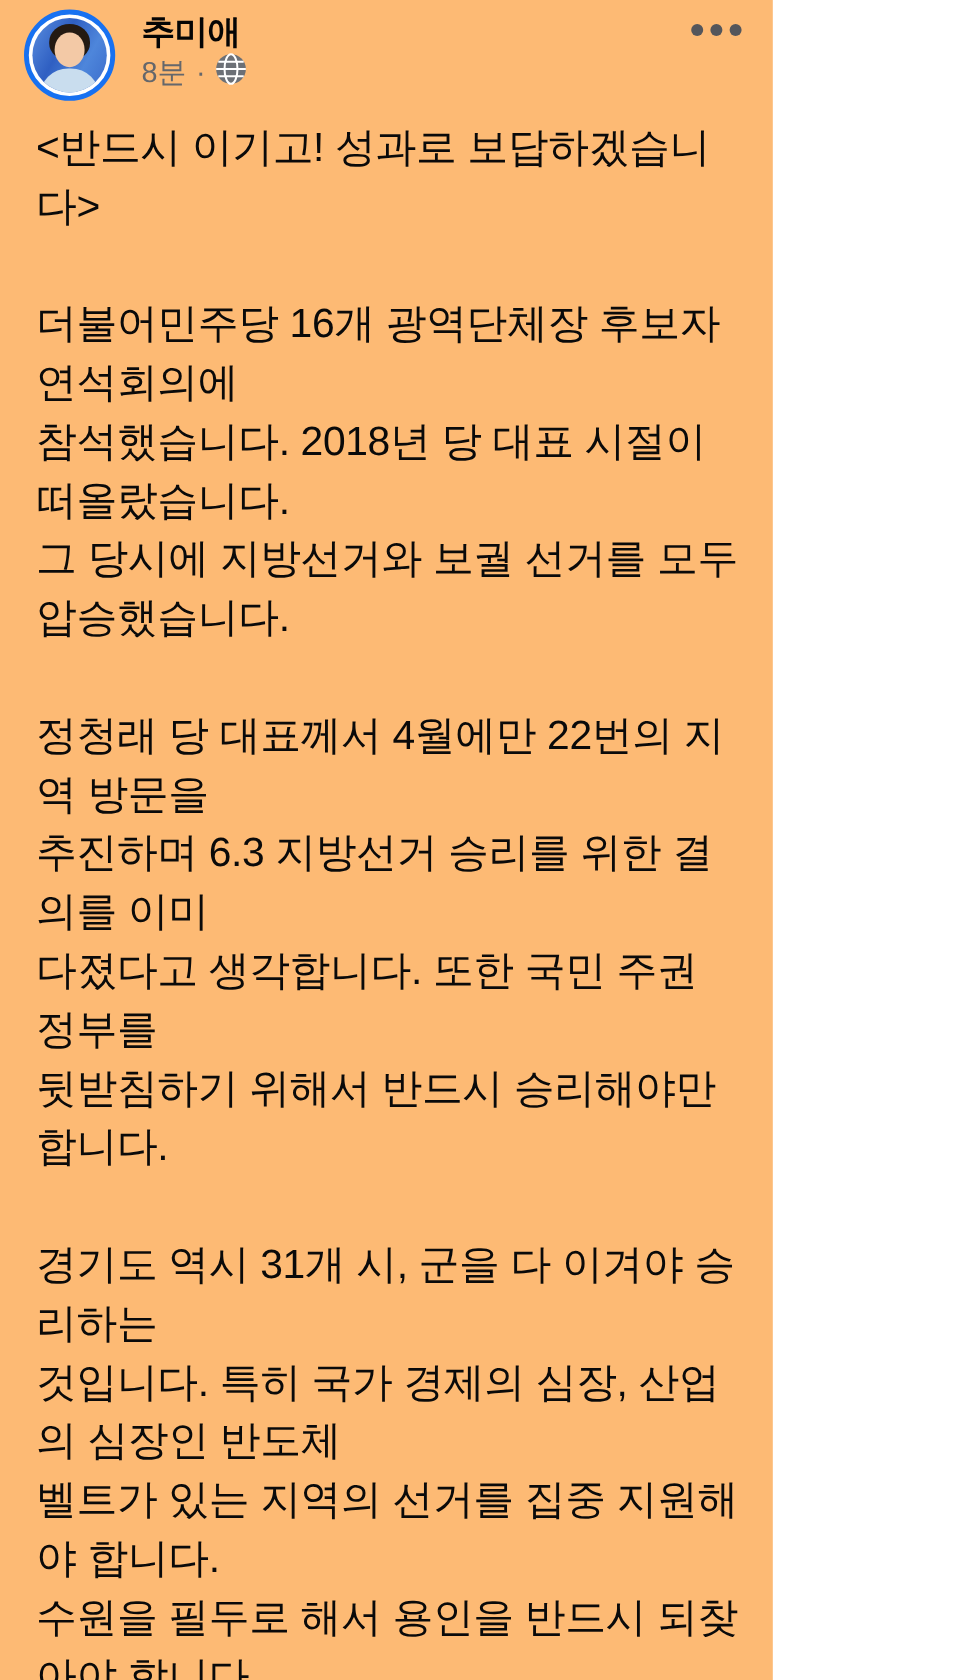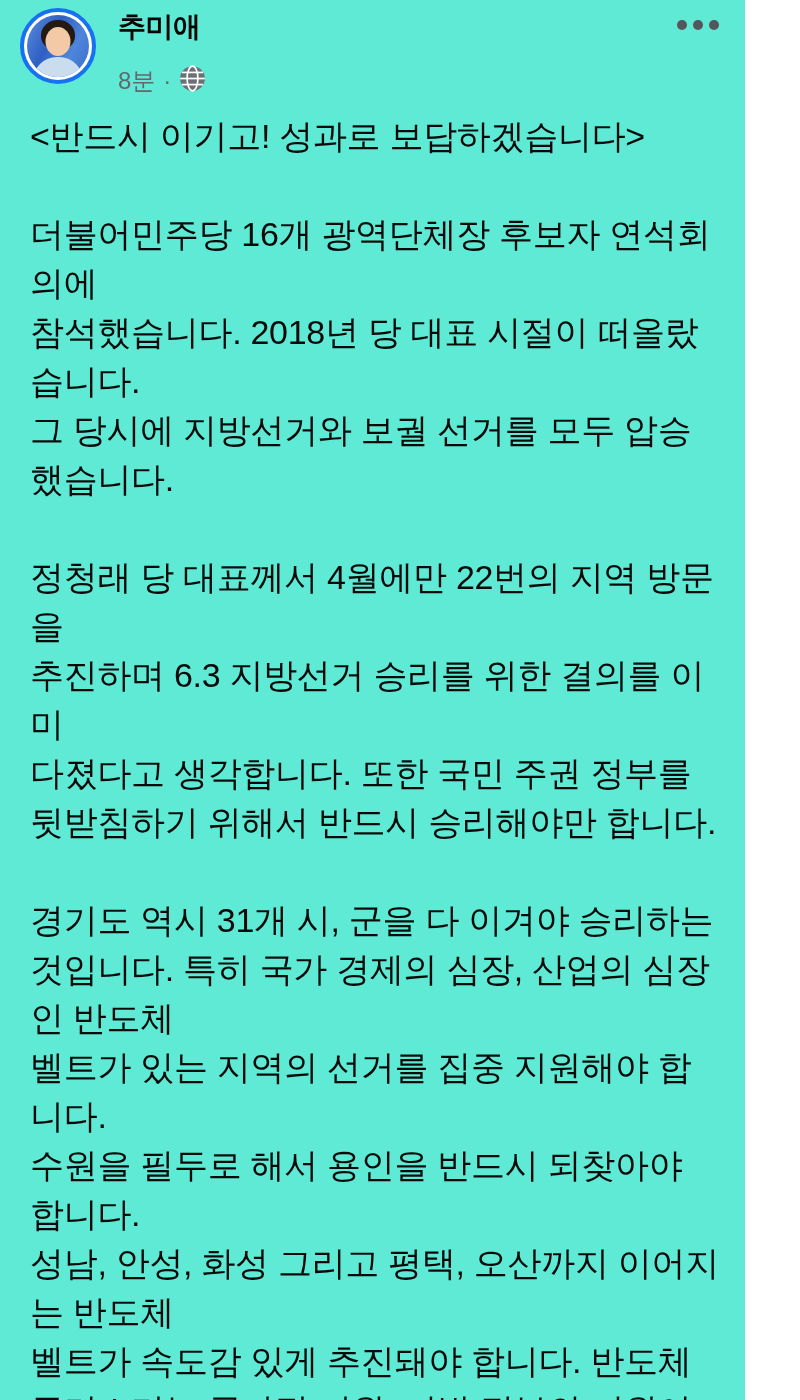--- a/index.html
+++ b/index.html
@@ -7,23 +7,23 @@
     padding: 0;
     width: 800px;
     height: 1400px;
     background: #ffffff;
     font-family: "Liberation Sans", "DejaVu Sans", sans-serif;
     color: #050505;
     overflow: hidden;
   }
   .post {
     position: relative;
-    width: 745px;
+    width: 644px;
     height: 1400px;
-    background: #5eead4;
+    background: #fdba74;
   }
   
   .post-header {
     position: relative;
     display: flex;
     align-items: flex-start;
     padding: 8px 22px 0 20px;
   }
   .avatar-ring {
     box-sizing: content-box;
@@ -76,21 +76,21 @@
     font-size: 28px;
     font-weight: 700;
     line-height: 34px;
     letter-spacing: -0.5px;
     color: #050505;
     cursor: pointer;
   }
   .meta-row {
     display: flex;
     align-items: center;
-    margin-top: 21px;
+    margin-top: 0;
     color: #65676b;
     font-size: 24px;
     line-height: 26px;
   }
   .meta-sep { margin: 0 8px; }
   .globe-icon { display: inline-block; }
   .more-button {
     position: absolute;
     top: 16px;
     right: 22px;

